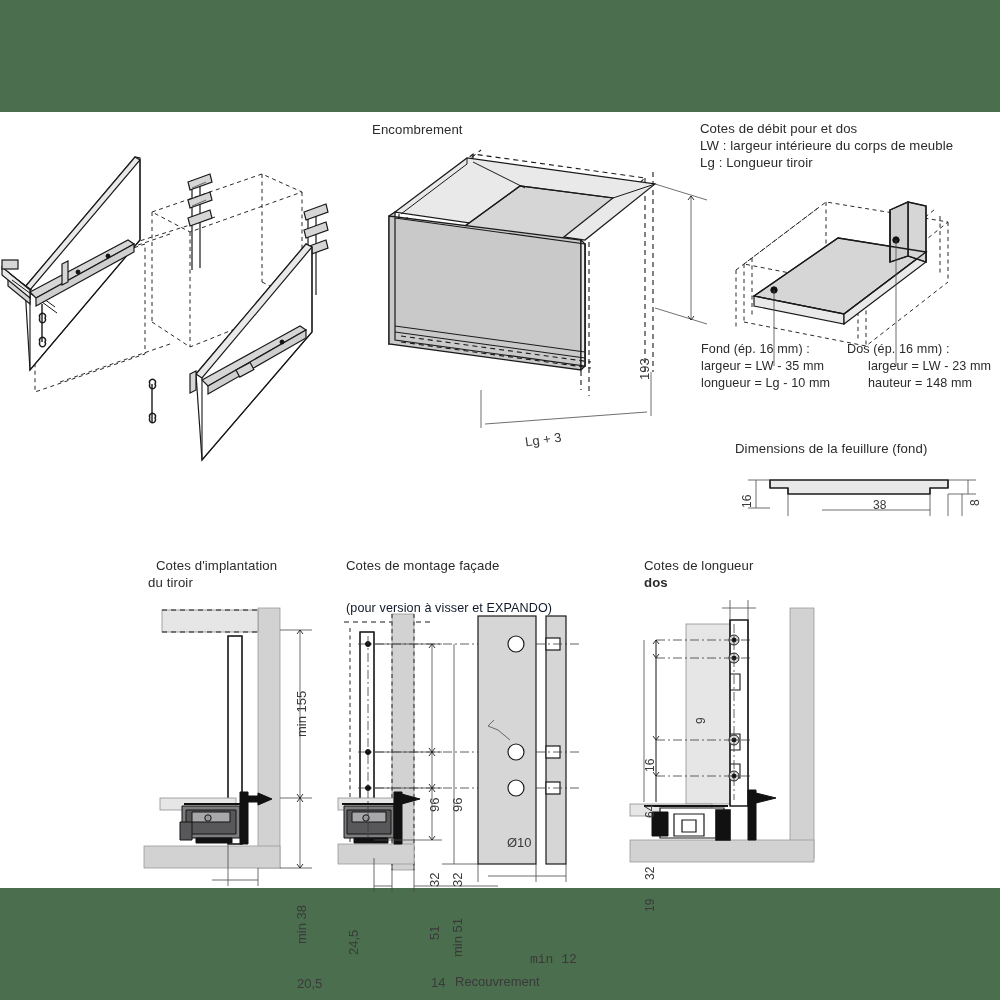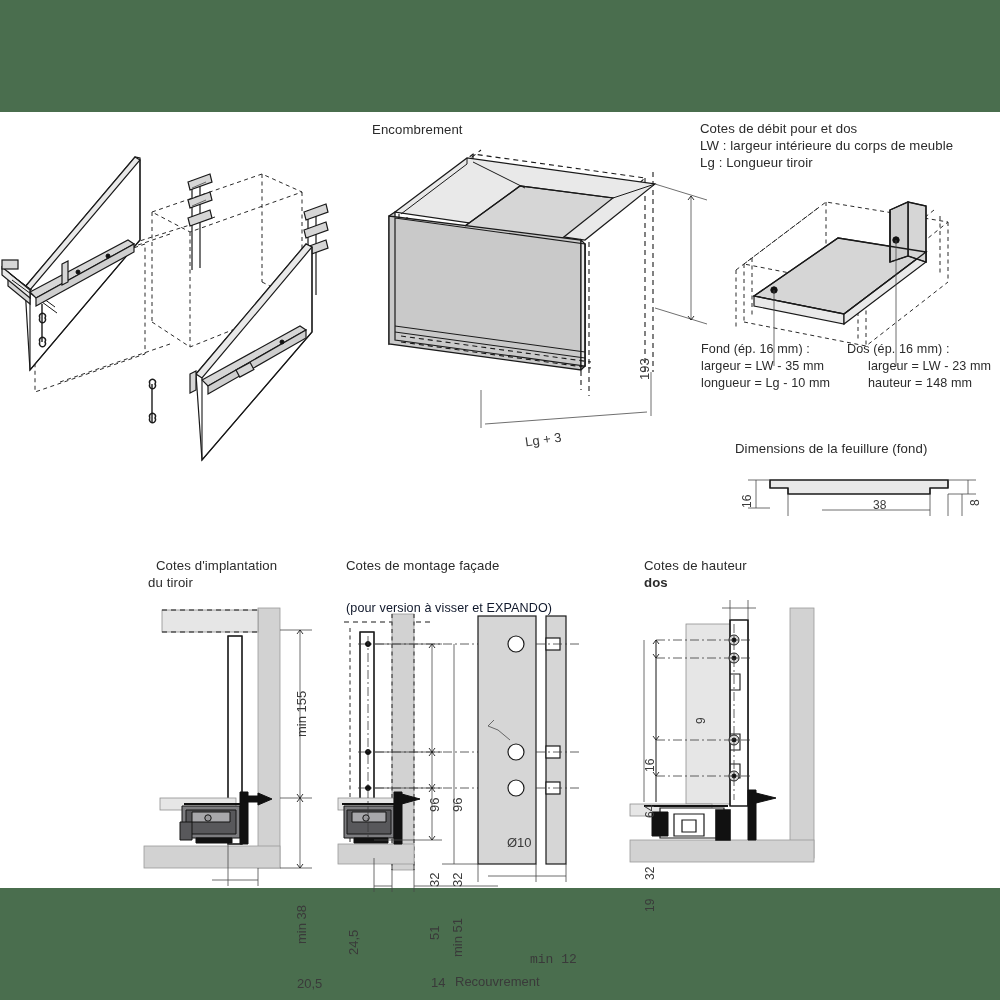--- a/index.html
+++ b/index.html
@@ -192,21 +192,21 @@
     <div class="dim v dimsm" style="left:740px;top:396px;">16</div>
     <div class="dim dimsm" style="left:873px;top:386px;">38</div>
     <div class="dim v dimsm" style="left:968px;top:394px;">8</div>
 
     <div class="cap" style="left:156px;top:446px;">Cotes d'implantation</div>
     <div class="cap" style="left:148px;top:463px;">du tiroir</div>
 
     <div class="cap" style="left:346px;top:446px;">Cotes de montage façade</div>
     <div class="cap small" style="left:346px;top:489px;color:#0f172a;">(pour version à visser et EXPANDO)</div>
 
-    <div class="cap" style="left:644px;top:446px;">Cotes de hauteur</div>
+    <div class="cap" style="left:644px;top:446px;">Cotes de longueur</div>
     <div class="cap" style="left:644px;top:463px;font-weight:bold;">dos</div>
 
     <svg width="190" height="290" style="left:140px;top:488px;">
 
       <rect class="grayboard" x="118" y="8" width="22" height="260"></rect>
 
       <rect class="lightboard" x="22" y="10" width="96" height="22"></rect>
       <path class="dash" d="M22,10 L118,10 M22,32 L118,32"></path>
 
       <rect class="fillW" x="88" y="36" width="14" height="208"></rect>

